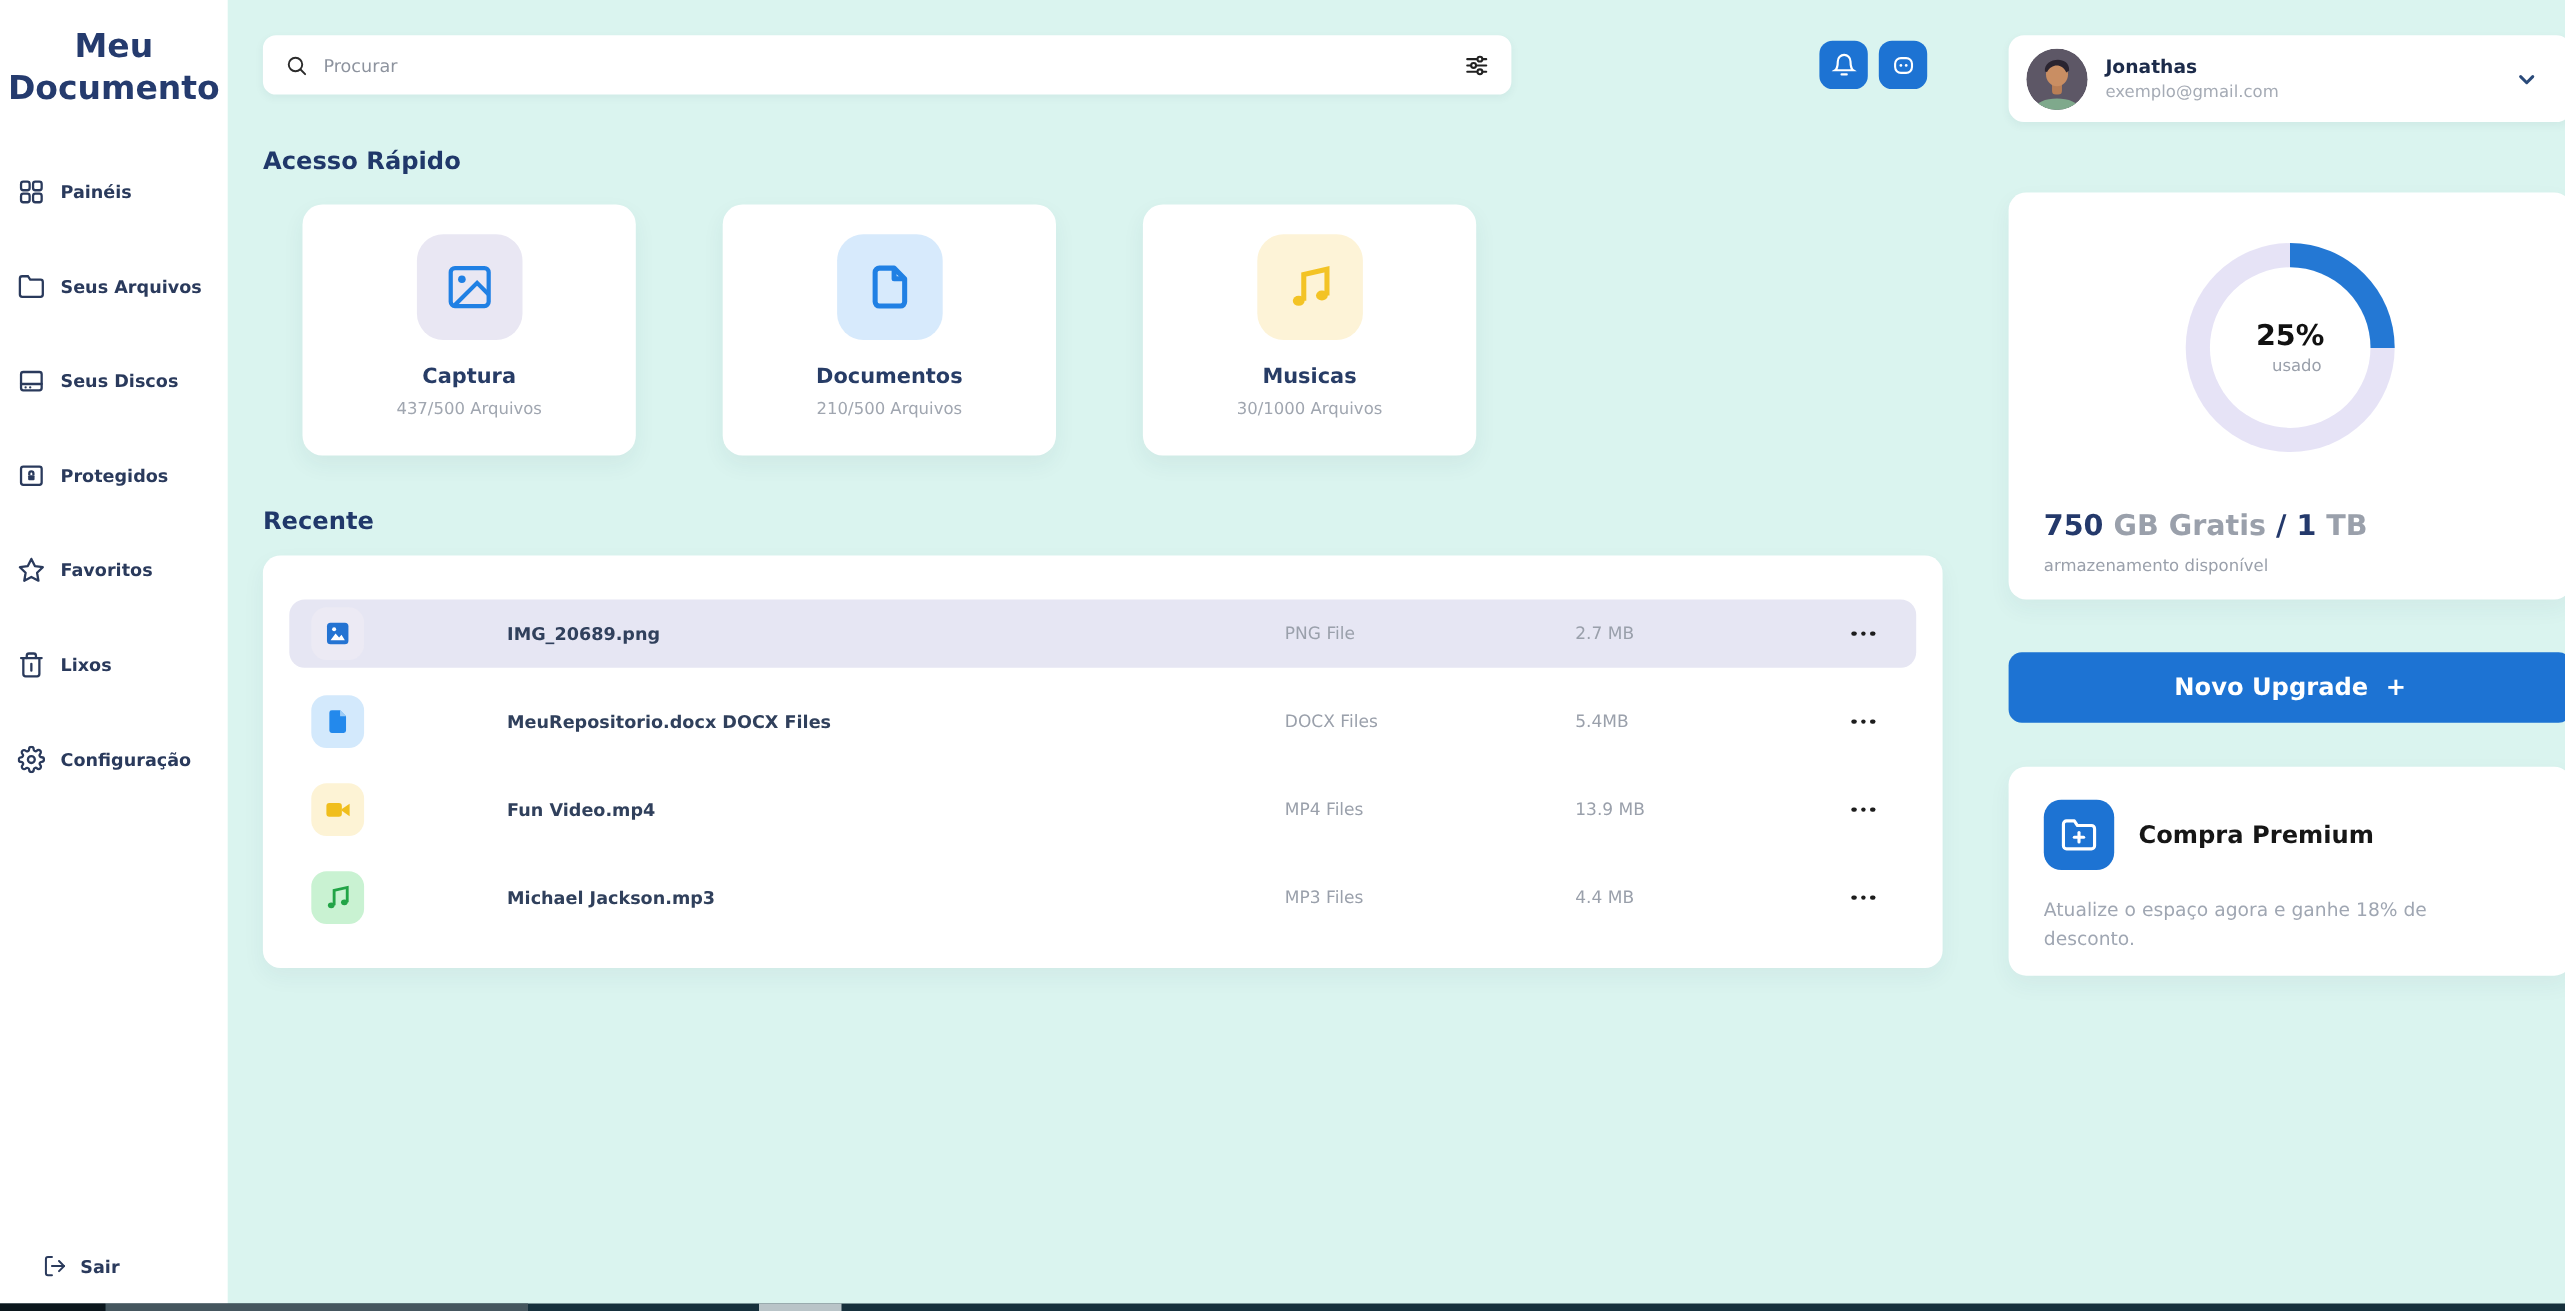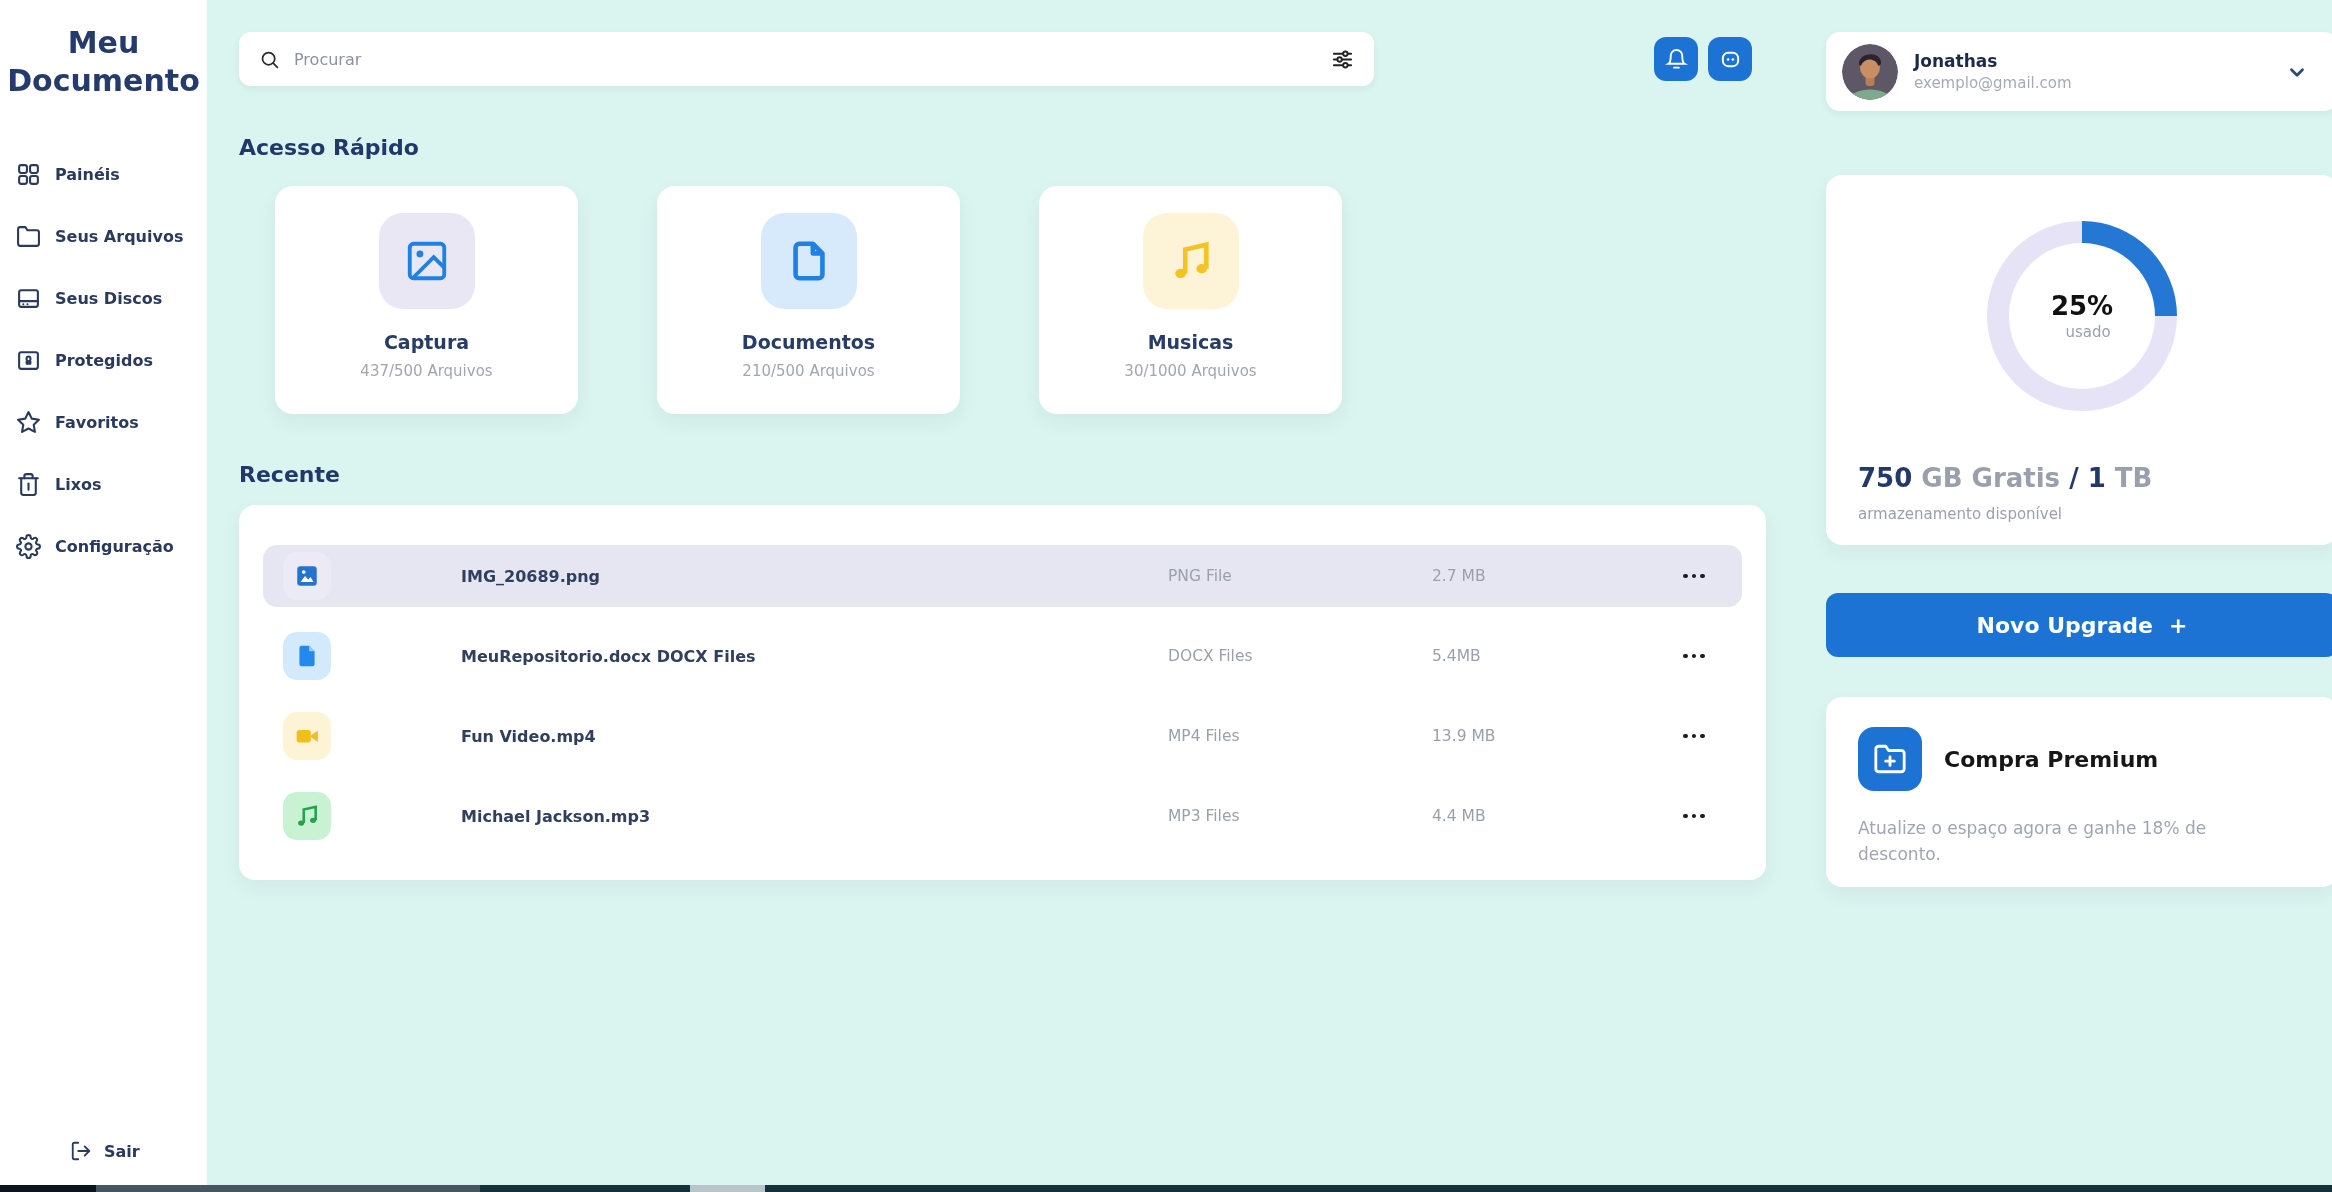--- a/index.html
+++ b/index.html
@@ -17,30 +17,30 @@
   
   .sidebar {
     width:207px; background:#ffffff; height:100%;
     display:flex; flex-direction:column; padding-top:24px;
     flex-shrink:0; z-index:2;
   }
   .brand {
     text-align:center; font-size:30px; font-weight:700;
     color:#253b6e; line-height:1.25;
   }
-  .nav { display:flex; flex-direction:column; gap:16px; margin-top:52px; }
+  .nav { display:flex; flex-direction:column; gap:40px; margin-top:52px; }
   .nav-item {
     height:46px; display:flex; align-items:center; gap:14px;
     padding-left:16px; cursor:pointer;
     color:#2a3a5c; font-size:16px; font-weight:700;
   }
   .nav-item svg { width:25px; height:25px; stroke:#2a3a5c; }
   .logout {
     margin-top:auto; margin-bottom:30px;
-    display:flex; align-items:center; gap:12px; padding-left:70px;
+    display:flex; align-items:center; gap:12px; padding-left:39px;
     color:#2a3a5c; font-size:16px; font-weight:700; cursor:pointer;
   }
   .logout svg { width:22px; height:22px; stroke:#2a3a5c; }
 
   
   .main { flex:1; display:flex; padding:32px 12px 0 32px; gap:60px; }
   .content { width:1527px; display:flex; flex-direction:column; }
 
   .toprow { display:flex; align-items:center; height:54px; }
   .searchbar {

